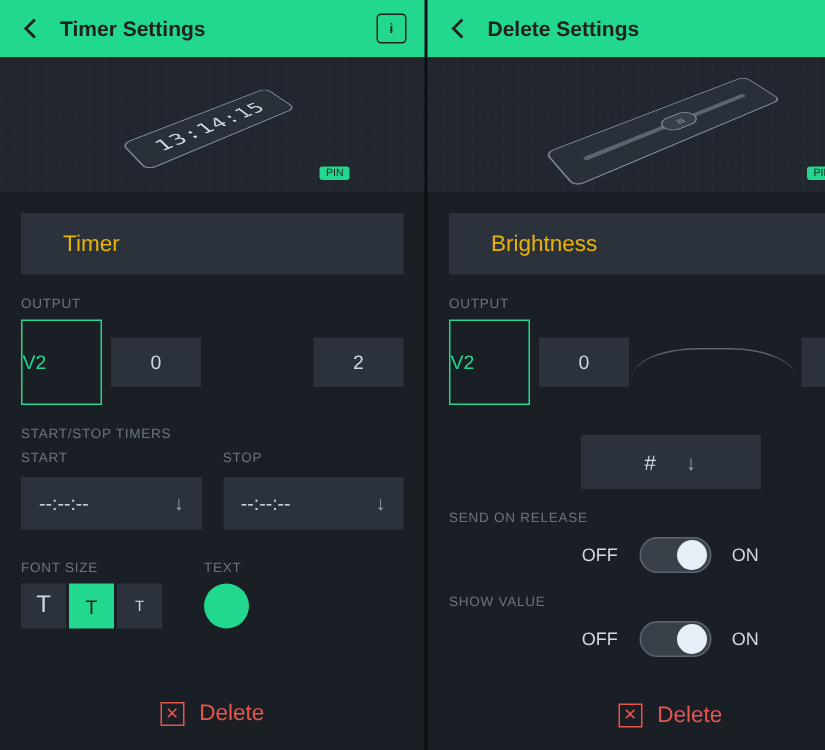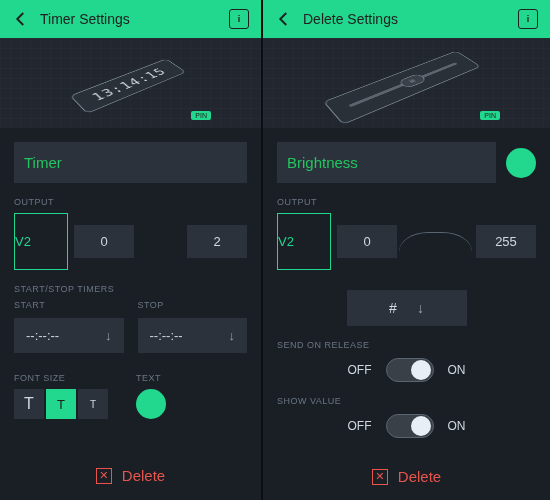--- a/index.html
+++ b/index.html
@@ -1,32 +1,32 @@
 <!DOCTYPE html>
 <html><head>
 <meta charset="utf-8">
 <style>
 *{margin:0;padding:0;box-sizing:border-box;font-family:-apple-system,BlinkMacSystemFont,sans-serif}
 body{background:#0a0d12;display:flex;gap:2px;width:550px;height:500px;overflow:hidden}
 .panel{flex:1;background:#1a1f26;display:flex;flex-direction:column;height:100%}
 .header{background:#21d88e;height:38px;display:flex;align-items:center;padding:0 12px;gap:10px}
-.header .title{color:#212121;font-size:14px;font-weight:400;flex:1}
+.header .title{color:#212121;font-size:14px;font-weight:700;flex:1}
 .back-icon{width:18px;height:18px}
 .info-icon{width:20px;height:20px;border:1.5px solid #212121;border-radius:3px;display:flex;align-items:center;justify-content:center;font-size:9px;color:#212121;font-weight:700}
 .hero{height:90px;background:#22272f;display:flex;align-items:center;justify-content:center;position:relative;background-image:linear-gradient(rgba(255,255,255,.02) 1px,transparent 1px),linear-gradient(90deg,rgba(255,255,255,.02) 1px,transparent 1px);background-size:10px 10px}
 .widget-3d{transform:perspective(400px) rotateX(55deg) rotateZ(-35deg);border:1.5px solid #7a8a9a;border-radius:6px;padding:6px 16px;background:#2a3038}
 .timer-display{color:#cfd8e0;font-size:16px;letter-spacing:1px;font-family:monospace}
 .slider-3d{width:130px;height:26px;display:flex;align-items:center;position:relative}
 .slider-3d::before{content:"";width:100%;height:4px;background:#5a6570;border-radius:2px}
 .slider-thumb{position:absolute;left:45%;width:26px;height:16px;background:#3a4048;border:1px solid #7a8a9a;border-radius:8px;display:flex;align-items:center;justify-content:center}
 .slider-thumb::before{content:"≡";color:#8a9aaa;font-size:10px;transform:rotate(90deg)}
 .pin-label{position:absolute;bottom:8px;right:50px;background:#21d88e;color:#212121;font-size:7px;padding:1px 4px;border-radius:2px}
 .content{padding:0 14px;display:flex;flex-direction:column;gap:14px;flex:1;overflow:auto}
 .name-row{display:flex;align-items:center;gap:10px;margin-top:14px}
-.name-input{flex:1;background:#2b323c;border:none;color:#22c55e;font-size:15px;padding:12px 10px;outline:none}
+.name-input{flex:1;background:#2b323c;border:none;color:#eab308;font-size:15px;padding:12px 28px;outline:none}
 .color-swatch{width:30px;height:30px;border-radius:50%;background:#21d88e}
 .section-label{color:#6a7582;font-size:9px;letter-spacing:0.5px;text-transform:uppercase}
 .output-row{display:flex;gap:6px;align-items:center;position:relative}
 .pin-box{border:1px solid #21d88e;color:#21d88e;padding:20px 0;width:54px;text-align:left;font-size:13px}
 .val-box{background:#2b323c;color:#d0d8e0;padding:9px 0;width:60px;text-align:center;font-size:13px}
 .val-spacer{flex:1;height:1px}
 .curve{position:absolute;left:122px;right:64px;top:50%;height:20px;border-top:1px solid #5a6570;border-radius:40% 40% 0 0/100% 100% 0 0;transform:translateY(-50%)}
 .dual-row{display:flex;gap:14px}
 .dual-col{flex:1;display:flex;flex-direction:column;gap:8px}
 .time-box{background:#2b323c;display:flex;align-items:center;justify-content:space-between;padding:10px 12px;color:#d0d8e0;font-size:13px}

